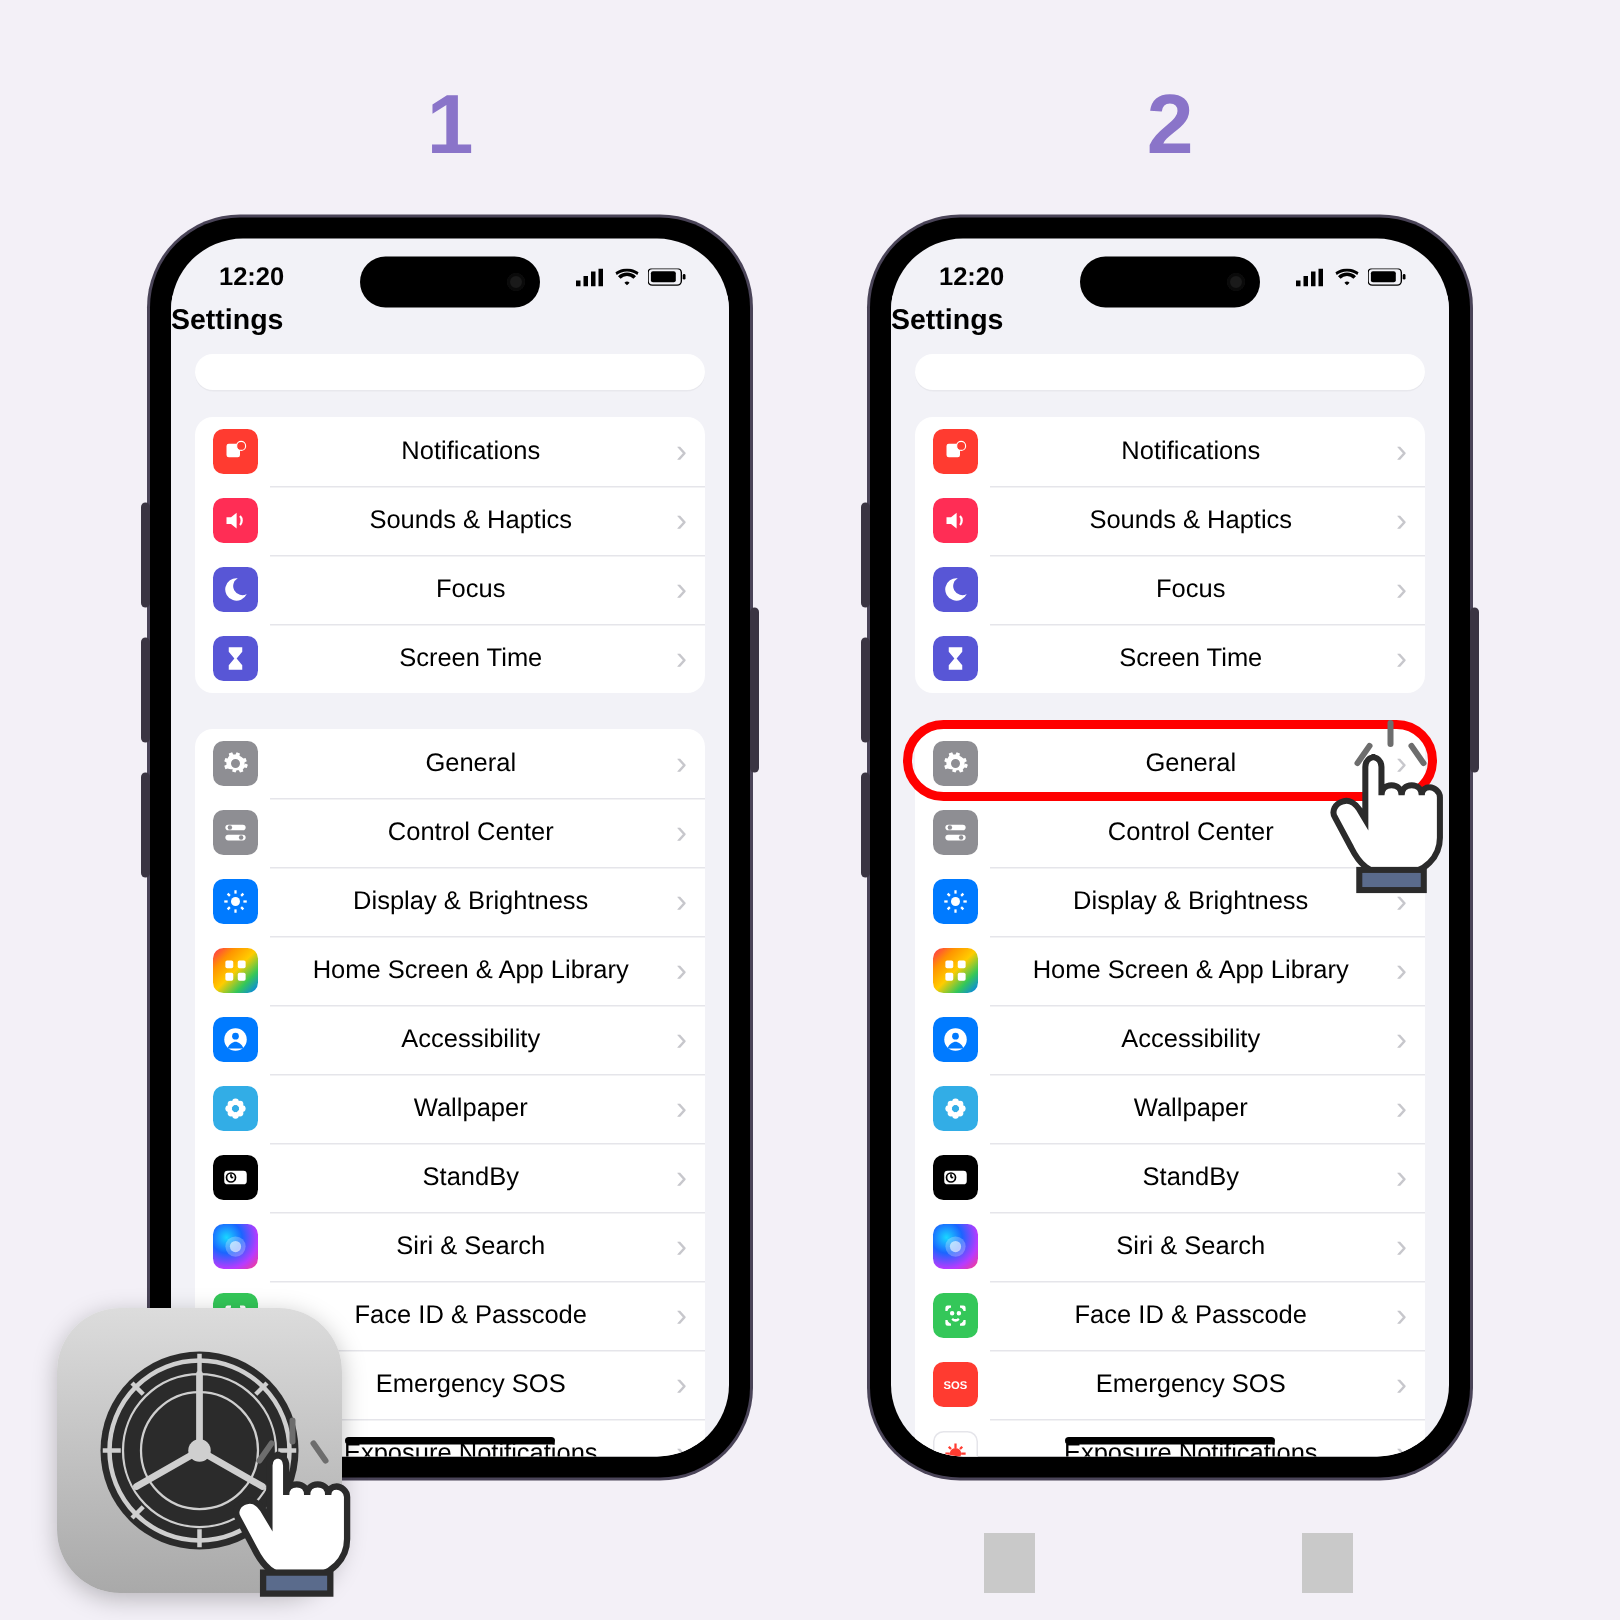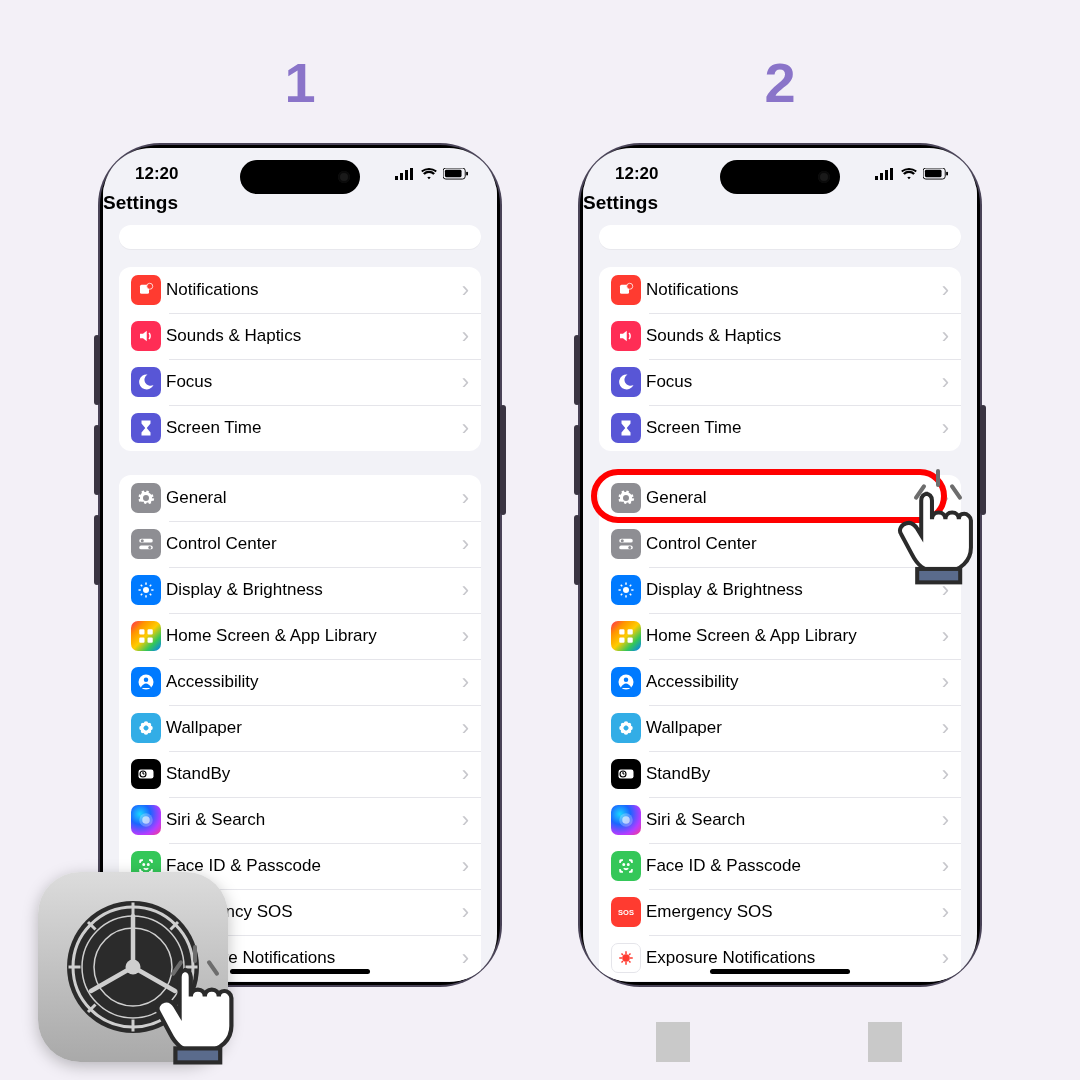--- a/index.html
+++ b/index.html
@@ -23,21 +23,21 @@
     font-weight: 700;
     color: #8a74c9;
     margin-bottom: 30px;
   }
   
   .phone {
     width: 400px;
     height: 840px;
     background: #000;
     border-radius: 60px;
-    padding: 3px;
+    padding: 14px;
     position: relative;
     box-shadow: 0 0 0 2px #4a4458;
   }
   .phone::before, .phone::after {
     content:"";
     position:absolute;
     background:#3a3442;
     border-radius:3px;
   }
   
@@ -87,20 +87,21 @@
     background:#fff;
     border-radius:12px;
     overflow:hidden;
     position:relative;
   }
   .row {
     display:flex; align-items:center;
     padding:8px 12px;
     min-height:46px;
     position:relative;
+    text-align:center;
   }
   .row + .row::before {
     content:""; position:absolute; left:50px; right:0; top:0;
     height:1px; background:#e5e5ea;
   }
   .icon {
     width:30px; height:30px; border-radius:7px;
     margin-right:5px; flex:none;
     display:flex; align-items:center; justify-content:center;
     color:#000000; font-size:16px;

